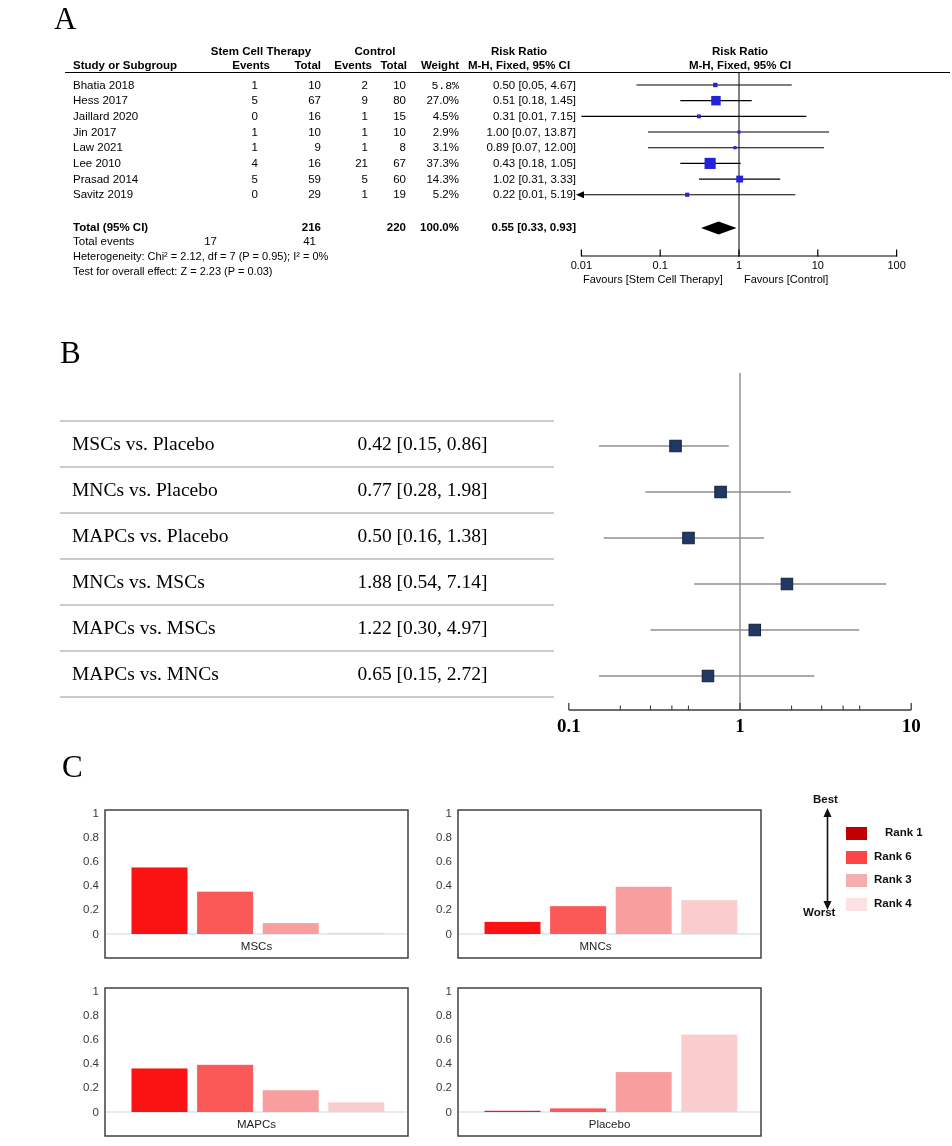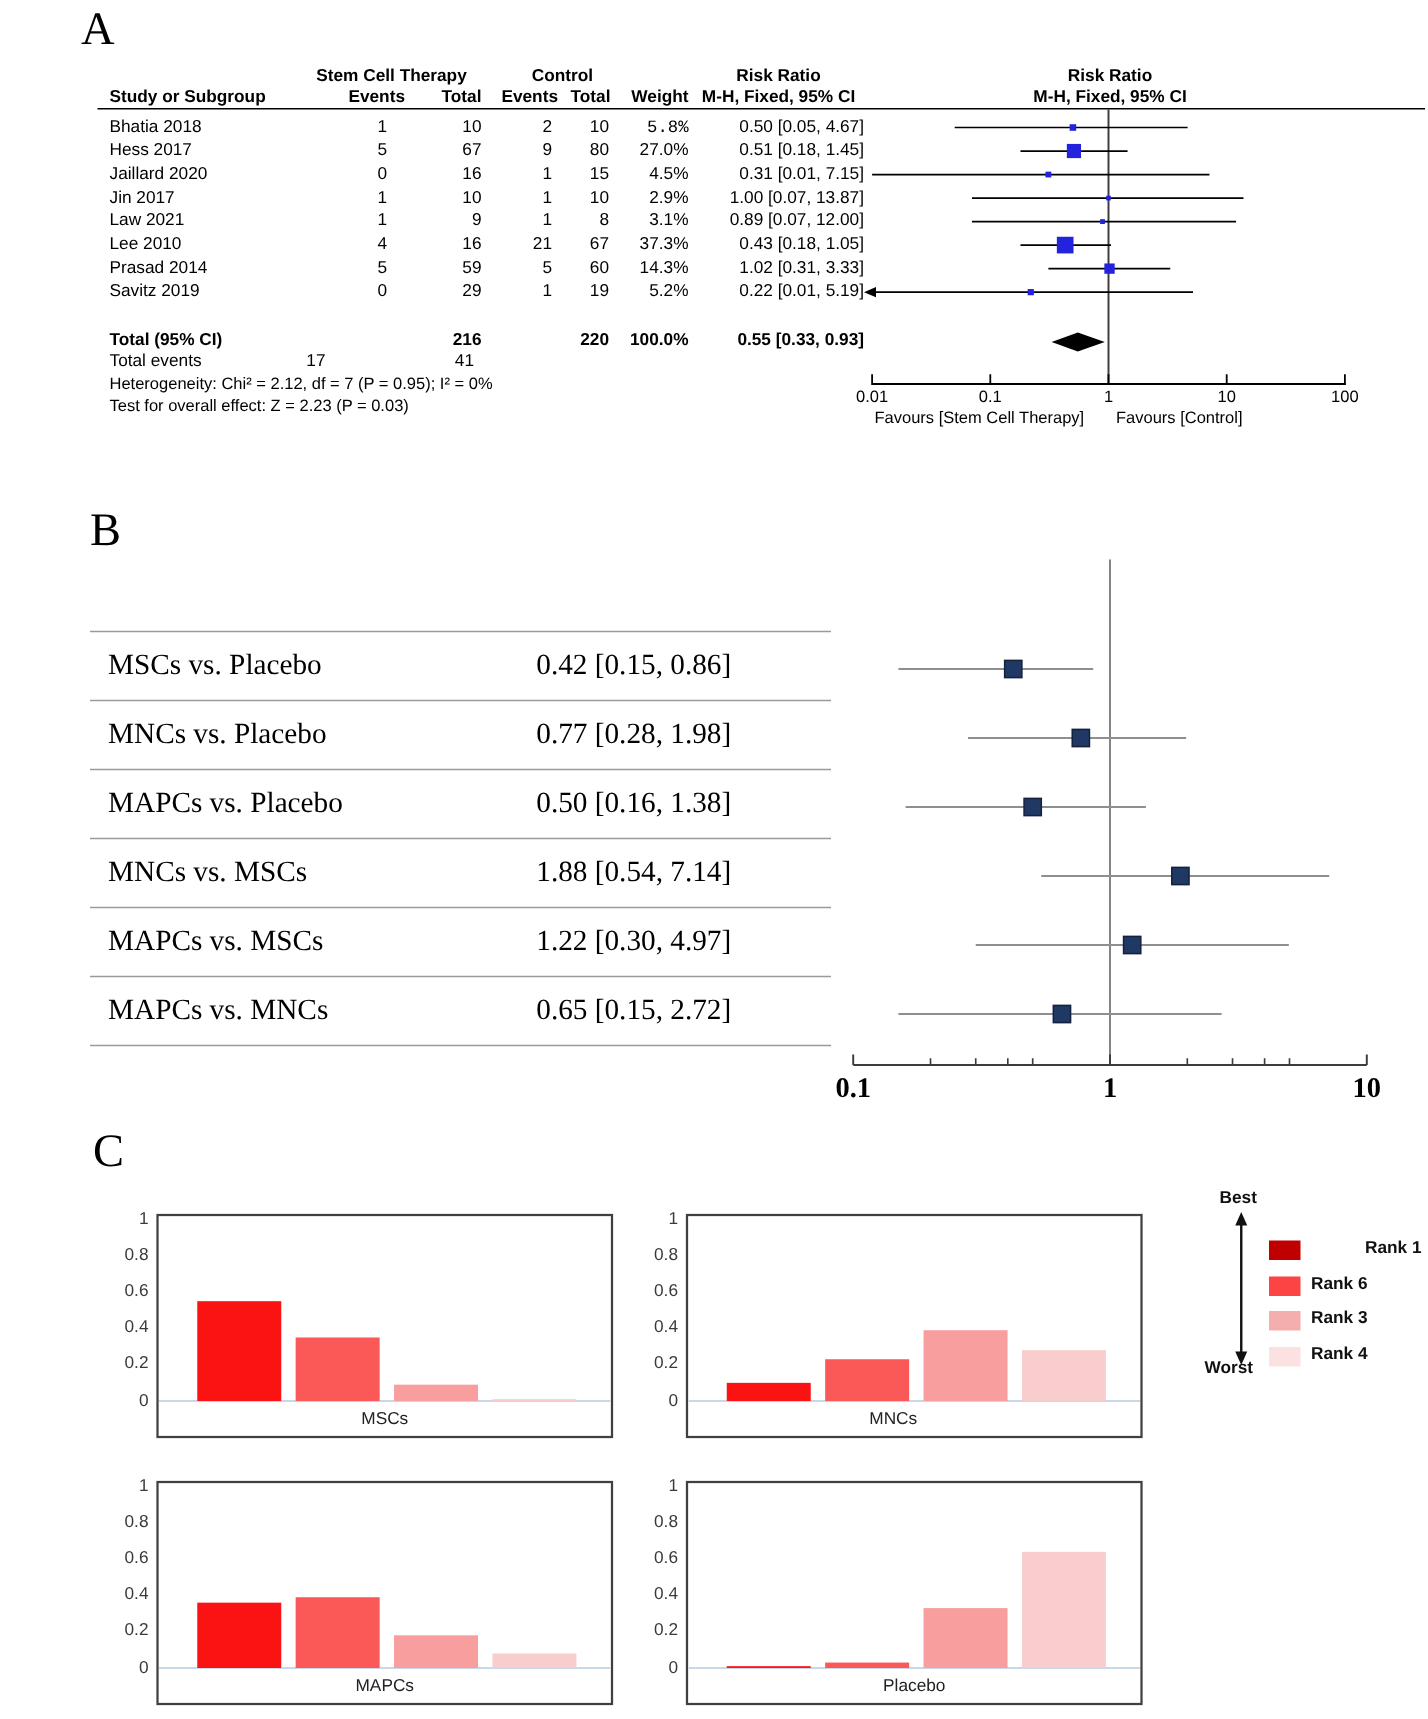--- a/index.html
+++ b/index.html
@@ -253,20 +253,20 @@
     <div class="t fC rt" style="left: 65px; width: 34px; top: 984.5px;">1</div>
     <div class="t fC ctr" style="left: 105px; width: 303px; top: 1118px; color: rgb(34, 34, 34);">MAPCs</div>
     <div class="t fC rt" style="left: 418px; width: 34px; top: 1105.5px;">0</div>
     <div class="t fC rt" style="left: 418px; width: 34px; top: 1081.3px;">0.2</div>
     <div class="t fC rt" style="left: 418px; width: 34px; top: 1057.1px;">0.4</div>
     <div class="t fC rt" style="left: 418px; width: 34px; top: 1032.9px;">0.6</div>
     <div class="t fC rt" style="left: 418px; width: 34px; top: 1008.7px;">0.8</div>
     <div class="t fC rt" style="left: 418px; width: 34px; top: 984.5px;">1</div>
     <div class="t fC ctr" style="left: 458px; width: 303px; top: 1118px; color: rgb(34, 34, 34);">Placebo</div>
     <div class="swatch" style="left: 846px; top: 827px; background: rgb(192, 0, 0);"></div>
-    <div class="t fC fCb" style="left: 910px; top: 826px;">Rank 1</div>
+    <div class="t fC fCb" style="left: 885px; top: 826px;">Rank 1</div>
     <div class="swatch" style="left: 846px; top: 850.7px; background: rgb(252, 68, 68);"></div>
     <div class="t fC fCb" style="left: 874px; top: 849.7px;">Rank 6</div>
     <div class="swatch" style="left: 846px; top: 874.4px; background: rgb(245, 174, 174);"></div>
     <div class="t fC fCb" style="left: 874px; top: 873.4px;">Rank 3</div>
     <div class="swatch" style="left: 846px; top: 898.1px; background: rgb(251, 225, 225);"></div>
     <div class="t fC fCb" style="left: 874px; top: 897.1px;">Rank 4</div>
   </div>
 
 </body></html>

